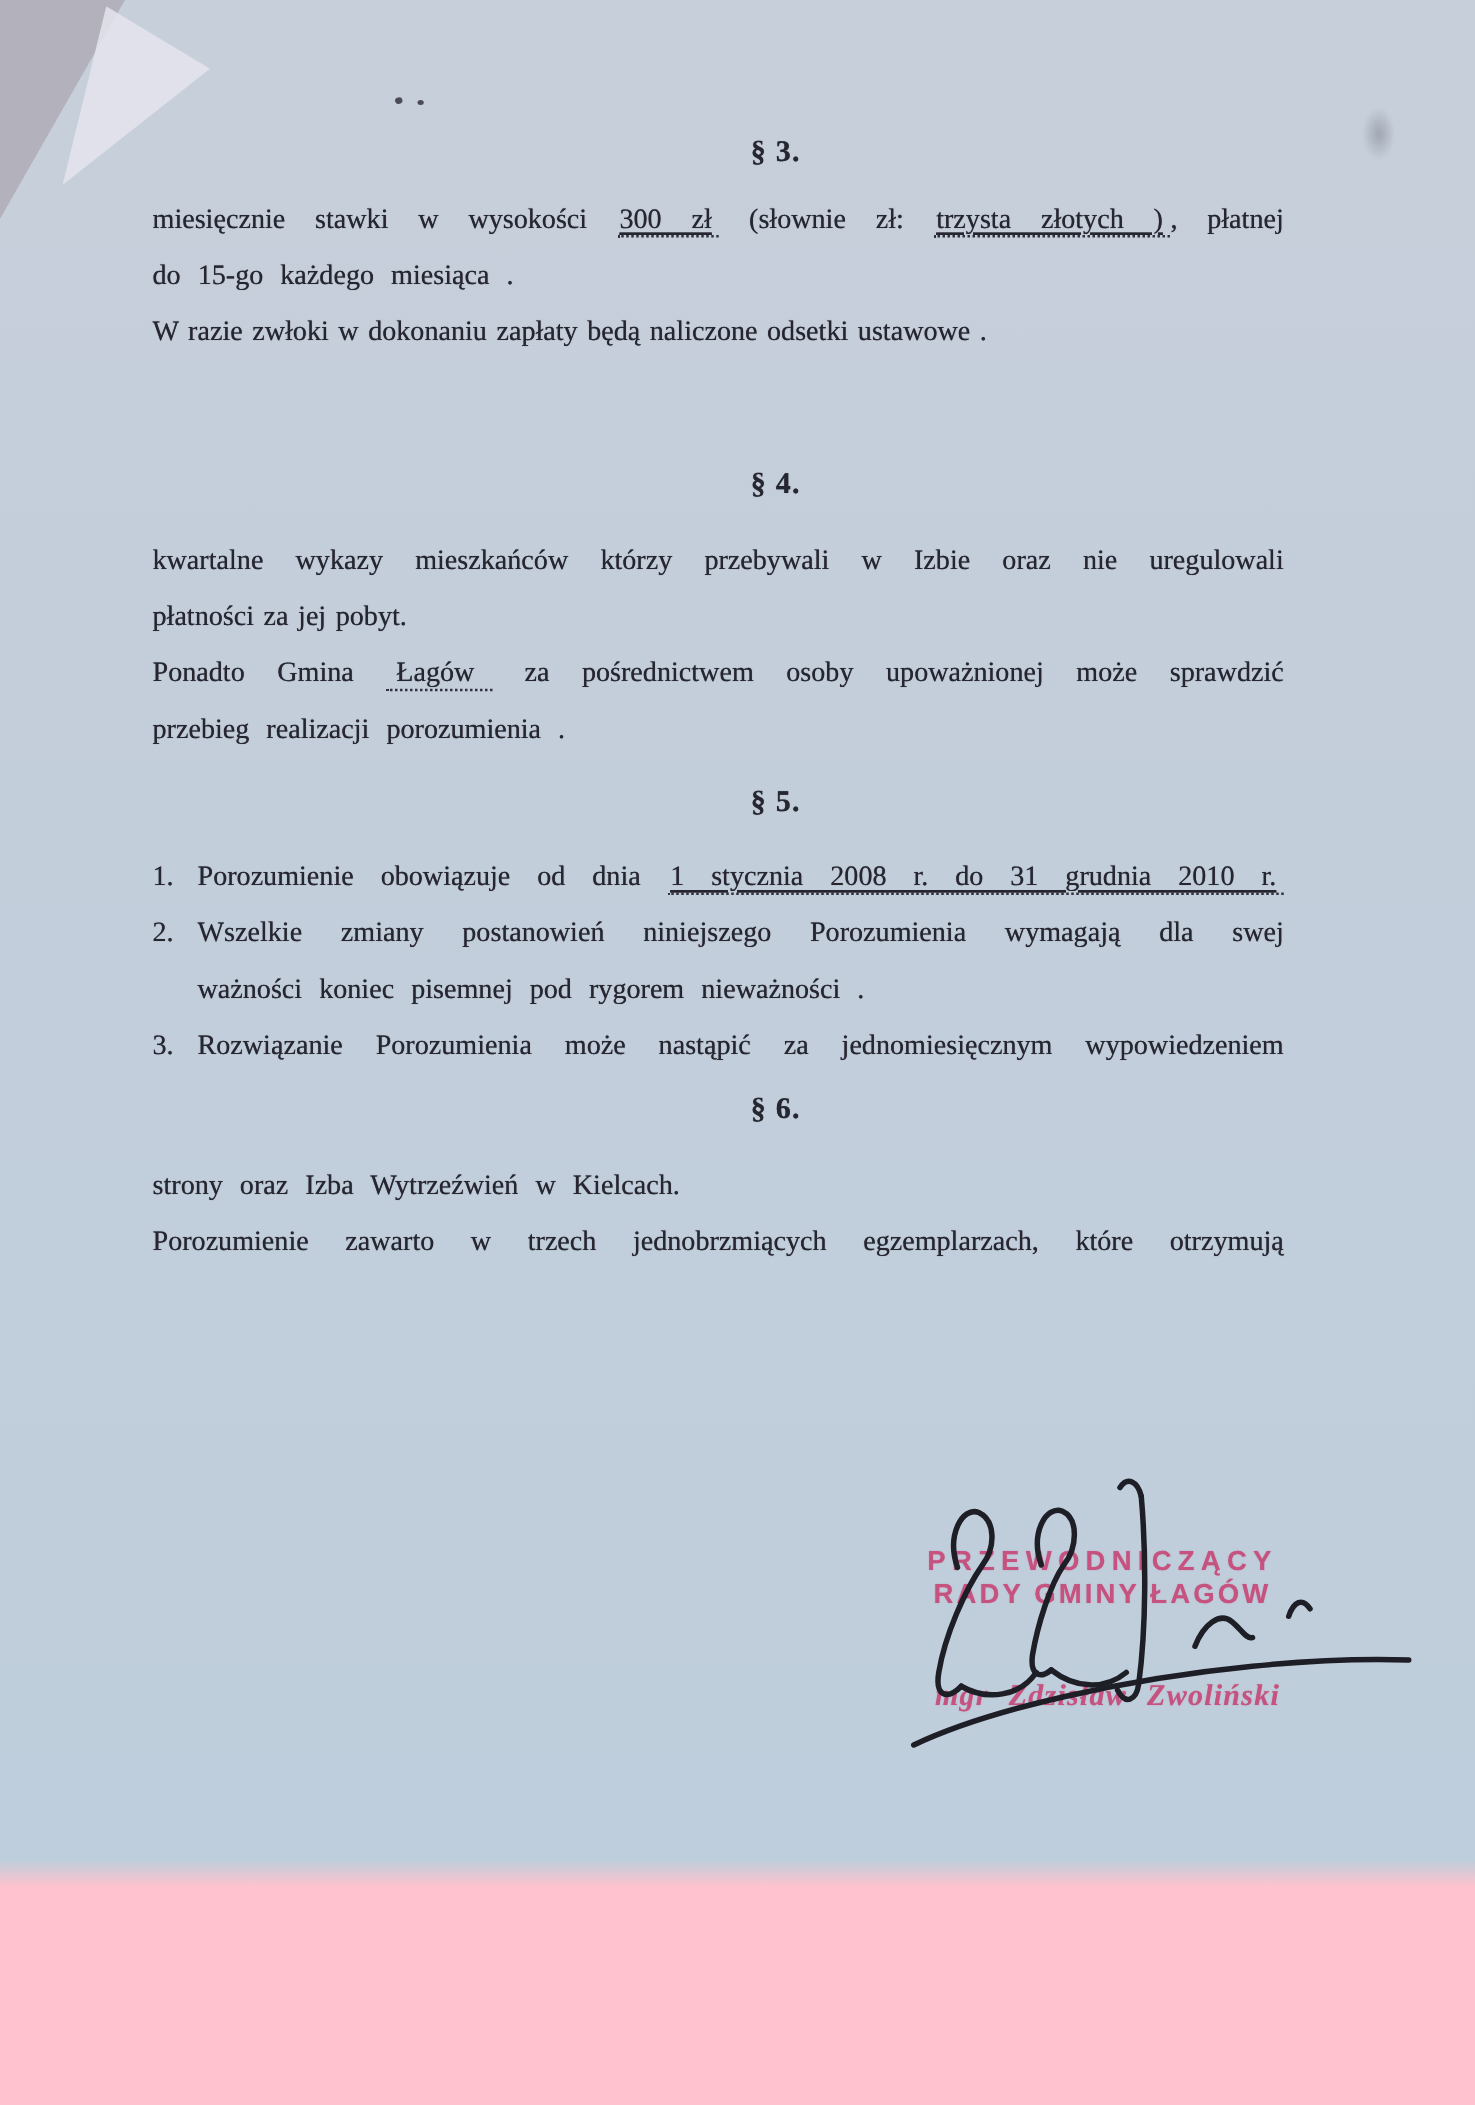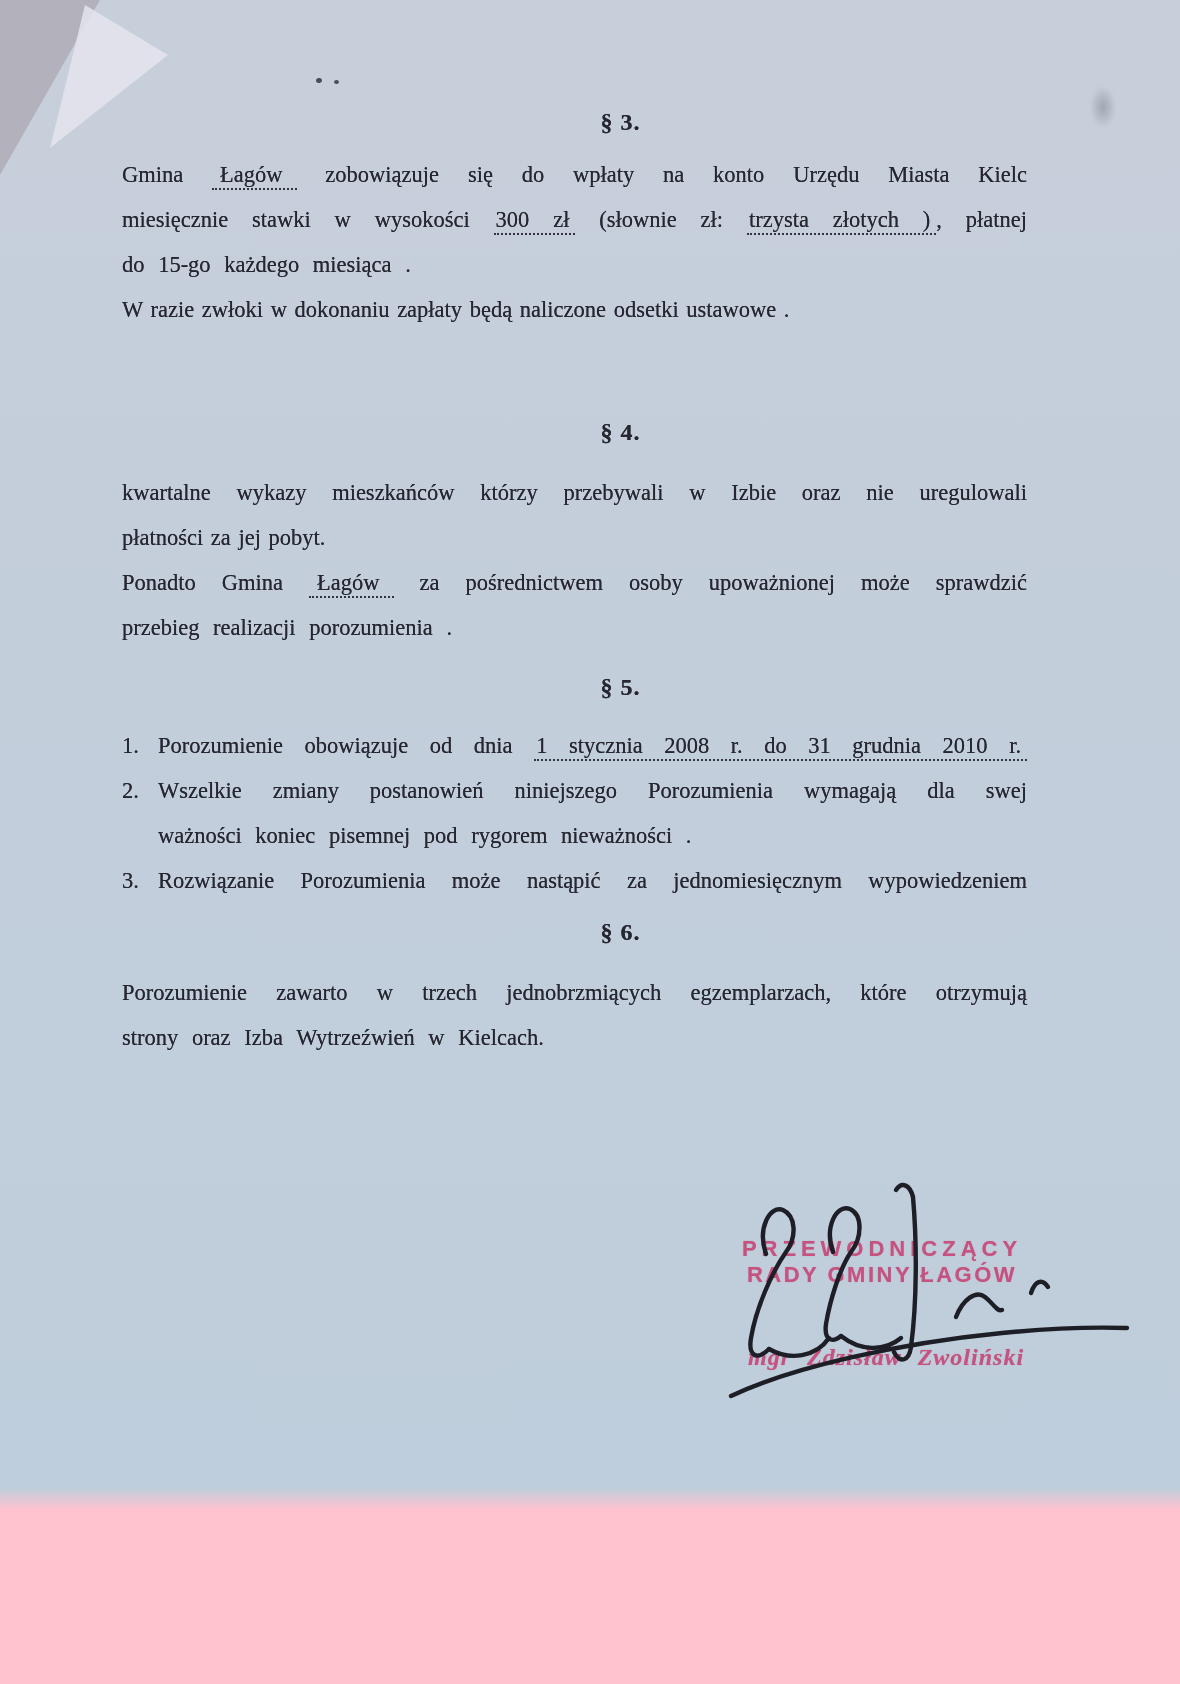--- a/index.html
+++ b/index.html
@@ -51,20 +51,21 @@
   .line{text-align:justify;word-spacing:2px;}
   .line.j{text-align-last:justify;}
   .line.sp{word-spacing:8px;}
   .u-dotted{
     border-bottom:2px dotted #33333f;
     padding:0 14px 1px 8px;
   }
   .u-both{
     border-bottom:2px dotted #33333f;
     padding:0 6px 1px 2px;
+    text-decoration:underline;
     text-decoration-thickness:1.5px;
     text-underline-offset:4px;
   }
   .list-item{display:flex;}
   .list-item .num{flex:none;width:36px;}
   .item-body{flex:1;min-width:0;}
   
   .stamp{
     position:absolute;left:736px;top:1236px;width:292px;
     text-align:center;color:var(--stamp,#c5527f);
@@ -97,21 +98,20 @@
   <div class="corner-dark"></div>
   <div class="corner-light"></div>
   <div class="speck s1"></div>
   <div class="speck s2"></div>
   <div class="smudge"></div>
 
   <div class="doc">
       <div class="section sec-3">
         <div class="heading">§ 3.</div>
         <div class="para">
-          <div class="line j"><span>Gmina </span><span class="u-dotted">Łagów</span><span> zobowiązuje się do wpłaty na konto Urzędu Miasta Kielc</span></div>
           <div class="line j"><span>miesięcznie stawki w wysokości </span><span class="u-both">300 zł</span><span> (słownie zł: </span><span class="u-both">trzysta złotych )</span><span>, płatnej</span></div>
           <div class="line sp"><span>do 15-go każdego miesiąca .</span></div>
         </div>
         <div class="para">
           <div class="line"><span>W razie zwłoki w dokonaniu zapłaty będą naliczone odsetki ustawowe .</span></div>
         </div>
       </div>
       <div class="section sec-4">
         <div class="heading">§ 4.</div>
         <div class="para">
@@ -141,22 +141,22 @@
             <span class="num">3.</span>
             <div class="item-body">
               <div class="line j"><span>Rozwiązanie Porozumienia może nastąpić za jednomiesięcznym wypowiedzeniem</span></div>
             </div>
           </div>
         </div>
       </div>
       <div class="section sec-6">
         <div class="heading">§ 6.</div>
         <div class="para">
+          <div class="line sp"><span>strony oraz Izba Wytrzeźwień w Kielcach.</span></div>
           <div class="line j"><span>Porozumienie zawarto w trzech jednobrzmiących egzemplarzach, które otrzymują</span></div>
-          <div class="line sp"><span>strony oraz Izba Wytrzeźwień w Kielcach.</span></div>
         </div>
       </div>
     </div>
 
   <div class="stamp">
     <div class="l1">PRZEWODNICZĄCY</div>
     <div class="l2">RADY GMINY ŁAGÓW</div>
   </div>
   <div class="signer">mgr Zdzisław Zwoliński</div>
 

